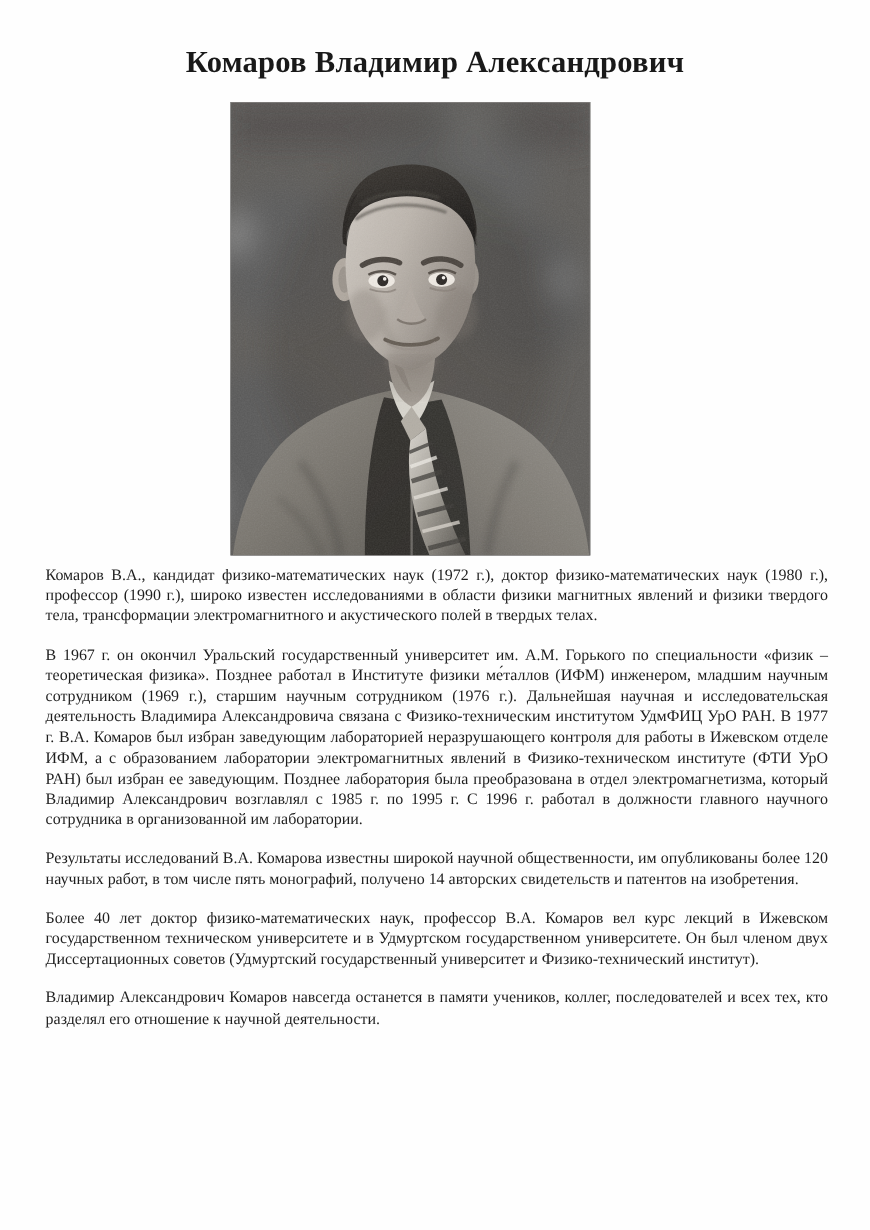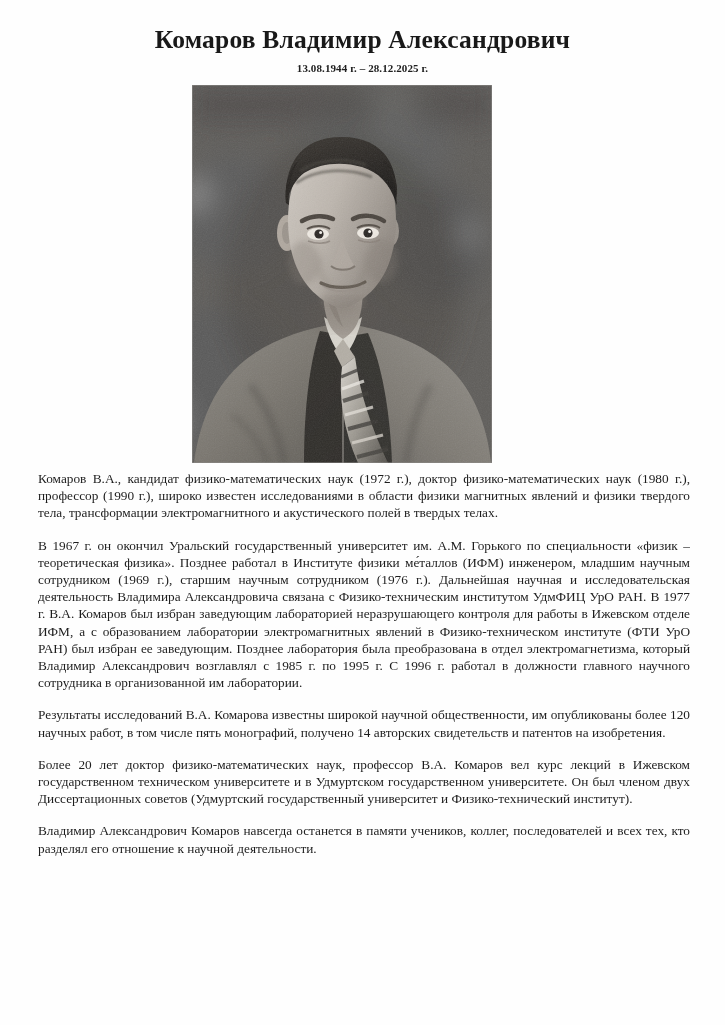--- a/index.html
+++ b/index.html
@@ -24,21 +24,21 @@
     background: #fefefe;
     padding: 0;
   }
 
   
   .doc-title {
     text-align: center;
     font-size: 25.5px;
     font-weight: 700;
     letter-spacing: 0.2px;
-    margin: 0;
+    margin: 12px;
     padding-top: 26px;
     line-height: 1.12;
     color: #191919;
   }
   .doc-dates {
     text-align: center;
     font-size: 11px;
     font-weight: 700;
     margin: 0;
     padding-top: 7px;
@@ -240,17 +240,17 @@
 
       <rect x="0" y="0" width="300" height="378" filter="url(#grain)" opacity="0.55"></rect>
       <rect x="0" y="0" width="300" height="378" fill="none" stroke="#8f8d8a" stroke-width="1"></rect>
     </svg>
   </div>
 
   <div class="body-text">
     <p class="para">Комаров В.А., кандидат физико-математических наук (1972 г.), доктор физико-математических наук (1980 г.), профессор (1990 г.), широко известен исследованиями в области физики магнитных явлений и физики твердого тела, трансформации электромагнитного и акустического полей в твердых телах.</p>
     <p class="para">В 1967 г. он окончил Уральский государственный университет им. А.М. Горького по специальности «физик – теоретическая физика». Позднее работал в Институте физики ме́таллов (ИФМ) инженером, младшим научным сотрудником (1969 г.), старшим научным сотрудником (1976 г.). Дальнейшая научная и исследовательская деятельность Владимира Александровича связана с Физико-техническим институтом УдмФИЦ УрО РАН. В 1977 г. В.А. Комаров был избран заведующим лабораторией неразрушающего контроля для работы в Ижевском отделе ИФМ, а с образованием лаборатории электромагнитных явлений в Физико-техническом институте (ФТИ УрО РАН) был избран ее заведующим. Позднее лаборатория была преобразована в отдел электромагнетизма, который Владимир Александрович возглавлял с 1985 г. по 1995 г. С 1996 г. работал в должности главного научного сотрудника в организованной им лаборатории.</p>
     <p class="para">Результаты исследований В.А. Комарова известны широкой научной общественности, им опубликованы более 120 научных работ, в том числе пять монографий, получено 14 авторских свидетельств и патентов на изобретения.</p>
-    <p class="para">Более 20 лет доктор физико-математических наук, профессор В.А. Комаров вел курс лекций в Ижевском государственном техническом университете и в Удмуртском государственном университете. Он был членом двух Диссертационных советов (Удмуртский государственный университет и Физико-технический институт).</p>
+    <p class="para">Более 40 лет доктор физико-математических наук, профессор В.А. Комаров вел курс лекций в Ижевском государственном техническом университете и в Удмуртском государственном университете. Он был членом двух Диссертационных советов (Удмуртский государственный университет и Физико-технический институт).</p>
     <p class="para">Владимир Александрович Комаров навсегда останется в памяти учеников, коллег, последователей и всех тех, кто разделял его отношение к научной деятельности.</p>
   </div>
 
 </div>
 
 </body></html>

